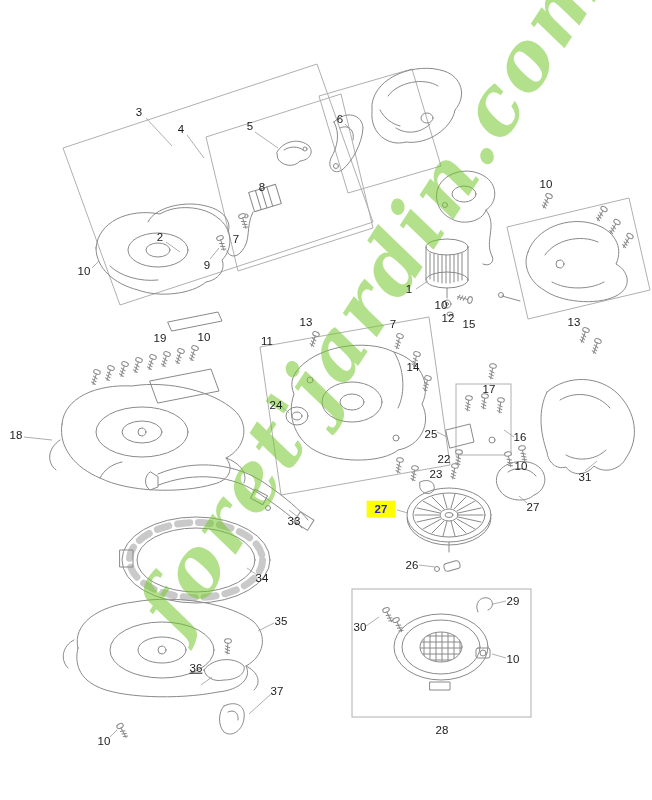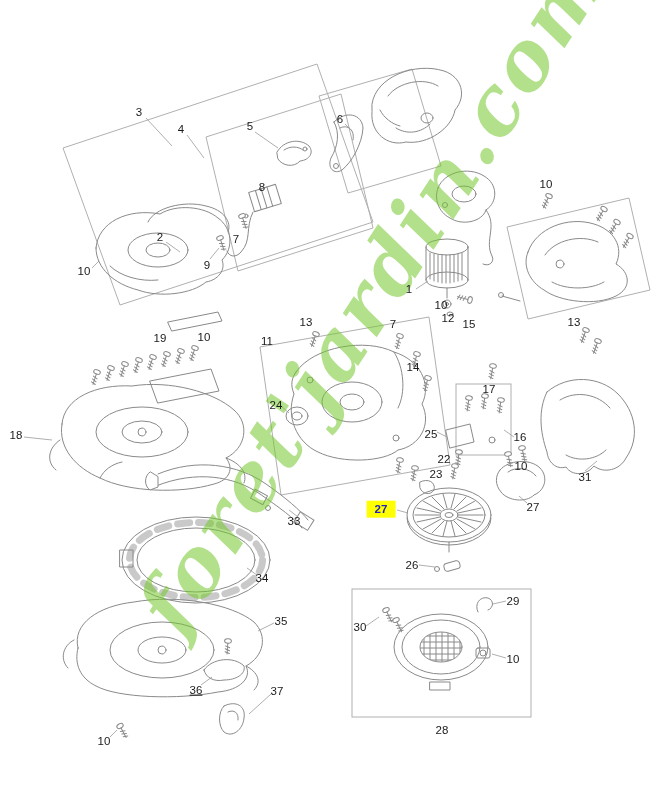--- a/index.html
+++ b/index.html
@@ -404,19 +404,19 @@
       <span class="part-label" style="left: 585px; top: 477px; color: rgb(26, 26, 26);">31</span>
       <span class="part-label" style="left: 533px; top: 507px; color: rgb(26, 26, 26);">27</span>
       <span class="part-label highlighted" style="left: 381px; top: 509px; color: rgb(35, 35, 187); background: rgb(255, 255, 0);">27</span>
       <span class="part-label" style="left: 294px; top: 521px; color: rgb(26, 26, 26);">33</span>
       <span class="part-label" style="left: 412px; top: 565px; color: rgb(26, 26, 26);">26</span>
       <span class="part-label" style="left: 262px; top: 578px; color: rgb(26, 26, 26);">34</span>
       <span class="part-label" style="left: 513px; top: 601px; color: rgb(26, 26, 26);">29</span>
       <span class="part-label" style="left: 281px; top: 621px; color: rgb(26, 26, 26);">35</span>
       <span class="part-label" style="left: 360px; top: 627px; color: rgb(26, 26, 26);">30</span>
       <span class="part-label" style="left: 513px; top: 659px; color: rgb(26, 26, 26);">10</span>
-      <span class="part-label" style="left: 196px; top: 690px; color: rgb(26, 26, 26); text-decoration: underline;">36</span>
+      <span class="part-label" style="left: 196px; top: 668px; color: rgb(26, 26, 26); text-decoration: underline;">36</span>
       <span class="part-label" style="left: 277px; top: 691px; color: rgb(26, 26, 26);">37</span>
       <span class="part-label" style="left: 442px; top: 730px; color: rgb(26, 26, 26);">28</span>
       <span class="part-label" style="left: 104px; top: 741px; color: rgb(26, 26, 26);">10</span>
     </div>
 
 </div>
 
 </body></html>

